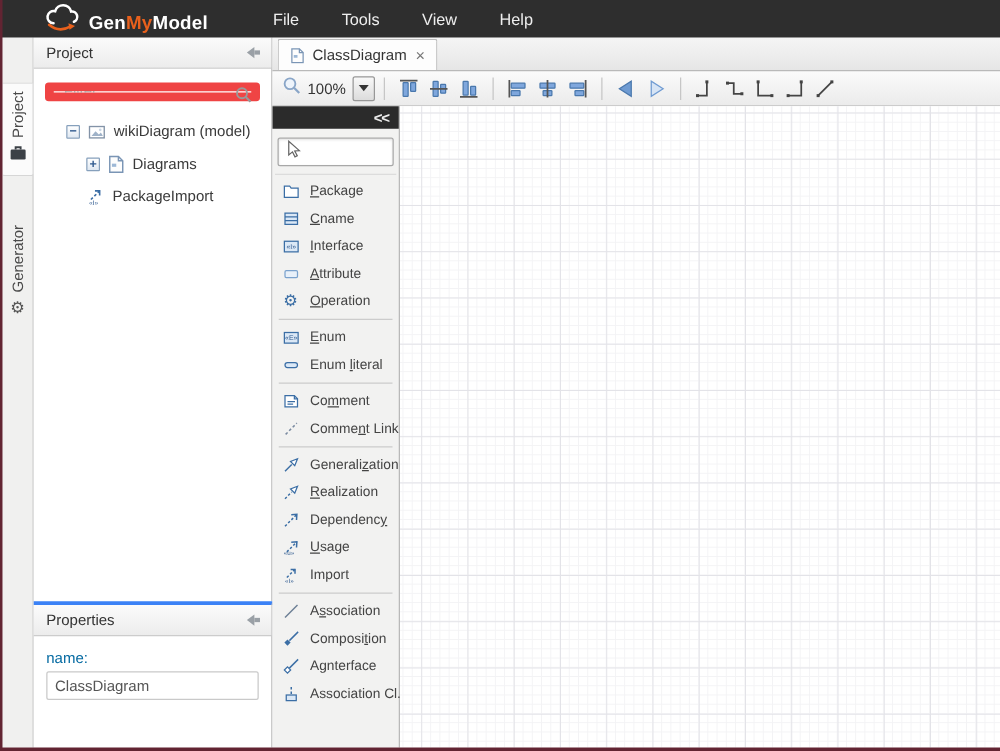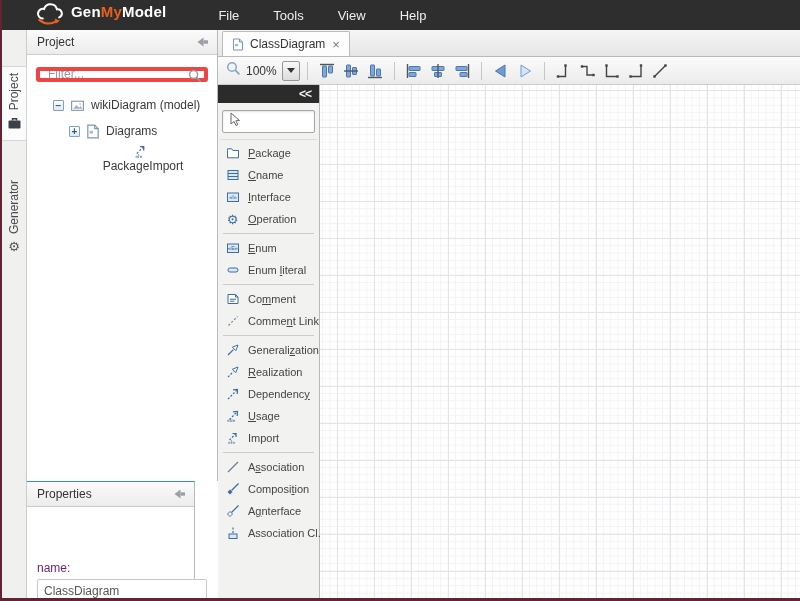--- a/index.html
+++ b/index.html
@@ -5,58 +5,58 @@
   html,body{margin:0;padding:0;}
   body{width:800px;height:601px;position:relative;overflow:hidden;
        font-family:"Liberation Sans","DejaVu Sans",sans-serif;background:#fff;
        -webkit-font-smoothing:antialiased;}
   .abs{position:absolute;}
   
   #frame-left{left:0;top:0;width:2px;height:601px;background:#622432;z-index:50;}
   #frame-bottom{left:0;top:598px;width:800px;height:3px;background:#622432;z-index:50;}
   
   #topbar{left:0;top:0;width:800px;height:30px;background:#2e2e2e;display:flex;align-items:center;z-index:10;}
-  #logo{display:flex;align-items:flex-start;margin-left:34px;cursor:pointer;}
+  #logo{display:flex;align-items:flex-end;margin-left:34px;cursor:pointer;}
   #logo svg{margin-right:7px;}
   #logo .wordmark{font-size:15px;font-weight:bold;color:#fff;letter-spacing:.2px;}
   #logo .wordmark .my{color:#e8601c;}
   #menu-bar{display:flex;align-items:center;margin-left:52px;gap:34px;}
   .menu-item{color:#eee;font-size:13px;cursor:pointer;}
   
   #side-strip{left:2px;top:30px;width:25px;height:568px;background:#f0f0ef;border-right:1px solid #ccc;box-sizing:border-box;}
   .vtab{position:absolute;left:0;width:24px;display:flex;flex-direction:column;align-items:center;cursor:pointer;}
   .vtab .vlabel{writing-mode:vertical-rl;transform:rotate(180deg);font-size:12px;color:#4a4a4a;}
   .vtab .icn{margin-top:6px;}
   #vtab-project{top:36px;background:#fbfbfb;border:1px solid #d6d6d6;border-left:none;border-radius:0 0 2px 2px;padding:6px 0 6px 0;left:0;}
   #vtab-generator{top:146px;padding:4px 0;}
   .chr{font-family:"DejaVu Sans",sans-serif;line-height:1;}
   
   .panel{background:#fff;border-right:1px solid #b9b9b9;box-sizing:border-box;}
   #project-panel{left:27px;top:30px;width:191px;height:451px;}
-  #properties-panel{left:27px;top:481px;width:168px;height:117px;border-top:1px solid #3b82f6;}
+  #properties-panel{left:27px;top:481px;width:191px;height:117px;border-top:3px solid #3b82f6;}
   .panel-header{height:24px;background:linear-gradient(#fbfbfb,#ececec);border-bottom:1px solid #ccc;
                 display:flex;align-items:center;padding:0 8px 0 10px;}
   .panel-title{font-size:12px;color:#333;flex:1;}
   .collapse-btn{cursor:pointer;display:flex;align-items:center;}
   
   #filter-wrap{margin:9px 9px 0 9px;position:relative;}
-  #filter-input{width:100%;box-sizing:border-box;height:15px;border:4px solid #ef4444;border-radius:3px;
+  #filter-input{width:100%;box-sizing:border-box;height:15px;border:7px solid #ef4444;border-radius:3px;
                 padding:0 24px 0 8px;font-size:12px;color:#555;font-family:inherit;outline:none;}
   #filter-input::placeholder{color:#9a9a9a;}
   #filter-magnifier{position:absolute;right:6px;top:5px;}
   
   #tree{margin-top:10px;}
   .tree-row{height:26px;display:flex;align-items:center;cursor:pointer;font-size:12px;color:#3a3a3a;}
   .expander{width:11px;height:11px;box-sizing:border-box;border:1px solid #86a0bc;border-radius:1px;
             background:linear-gradient(#fff,#dfe8f2);color:#2f5a8f;font-size:10px;font-weight:bold;
             line-height:9px;text-align:center;margin-right:6px;flex:none;cursor:pointer;}
   .tree-row .icn{margin-right:6px;flex:none;display:flex;}
   
   #properties-body{padding:10px 10px 0 10px;}
-  #name-label{font-size:12px;color:#701a75;display:block;margin-bottom:4px;margin-top:44px;}
+  #name-label{font-size:12px;color:#0369a1;display:block;margin-bottom:4px;}
   #name-input{width:170px;box-sizing:border-box;height:23px;border:1px solid #c9c9c9;border-radius:2px;
               padding:0 6px;font-size:12px;color:#555;font-family:inherit;outline:none;background:#fff;}
   
   #tabbar{left:218px;top:30px;width:582px;height:27px;background:linear-gradient(#f5f5f5,#e6e6e6);
           border-bottom:1px solid #b9b9b9;box-sizing:border-box;display:flex;align-items:flex-end;z-index:5;}
   #tab-classdiagram{height:24px;margin-left:4px;background:#fdfdfd;border:1px solid #bbb;border-bottom:none;
           border-radius:2px 2px 0 0;display:flex;align-items:center;padding:0 9px;cursor:pointer;}
   #tab-classdiagram .icn{margin-right:6px;display:flex;}
   #tab-label{font-size:12px;color:#333;}
   #tab-close{font-size:13px;color:#777;margin-left:7px;cursor:pointer;line-height:1;}
@@ -166,21 +166,21 @@
         <span class="expander">+</span>
         <span class="icn">
           <svg width="14" height="15" viewBox="0 0 12 13">
             <path d="M1.5 1 H7.5 L10.5 4 V12 H1.5 Z" fill="#fdfdfd" stroke="#7a95b5"></path>
             <path d="M7.5 1 V4 H10.5" fill="none" stroke="#7a95b5"></path>
             <rect x="3" y="6" width="3" height="2.2" fill="#9db8d6"></rect>
           </svg>
         </span>
         <span>Diagrams</span>
       </div>
-      <div class="tree-row" style="padding-left: 42px; flex-direction: column;">
+      <div class="tree-row" style="padding-left: 42px;">
         <span class="icn">
           <svg width="15" height="15" viewBox="0 0 14 14">
             <line x1="3.5" y1="9" x2="10" y2="2.5" stroke="#3b6ea5" stroke-width="1.2" stroke-dasharray="2,1.6"></line>
             <polyline points="6.5,2.5 10,2.5 10,6" fill="none" stroke="#3b6ea5" stroke-width="1.2"></polyline>
             <text x="2" y="13" font-size="5" fill="#2f5a8f">«I»</text>
           </svg>
         </span>
         <span>PackageImport</span>
       </div>
     </div>
@@ -361,20 +361,28 @@
         <span class="icn">
           <svg width="14" height="14" viewBox="0 0 14 14">
             <rect x="1.5" y="3" width="11" height="8.5" fill="#dbe8f6" stroke="#3b6ea5"></rect>
             <text x="7" y="9.3" font-size="5.5" text-anchor="middle" fill="#2f5a8f">«I»</text>
           </svg>
         </span>
         <span class="pal-label"><span></span><span class="mn">I</span><span>nterface</span></span>
       </div>
       <div class="pal-item">
         <span class="icn">
+          <svg width="14" height="14" viewBox="0 0 14 14">
+            <rect x="2" y="4.5" width="10" height="5.5" rx="1" fill="#e8f0f9" stroke="#7ba2cd"></rect>
+          </svg>
+        </span>
+        <span class="pal-label"><span></span><span class="mn">A</span><span>ttribute</span></span>
+      </div>
+      <div class="pal-item">
+        <span class="icn">
           <span class="chr" style="font-size:13px;color:#3b6ea5">⚙</span>
         </span>
         <span class="pal-label"><span></span><span class="mn">O</span><span>peration</span></span>
       </div>
       <div class="pal-sep"></div>
       <div class="pal-item">
         <span class="icn">
           <svg width="14" height="14" viewBox="0 0 14 14">
             <rect x="1.5" y="3" width="11" height="8.5" fill="#dbe8f6" stroke="#3b6ea5"></rect>
             <text x="7" y="9.3" font-size="5.5" text-anchor="middle" fill="#2f5a8f">«E»</text>

